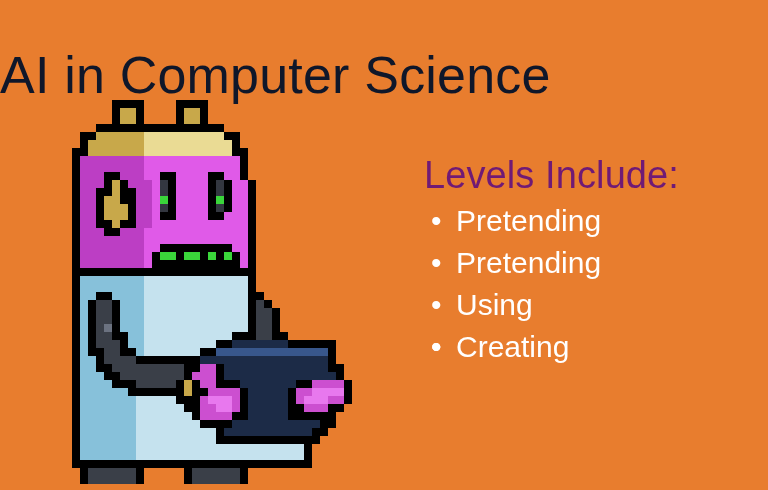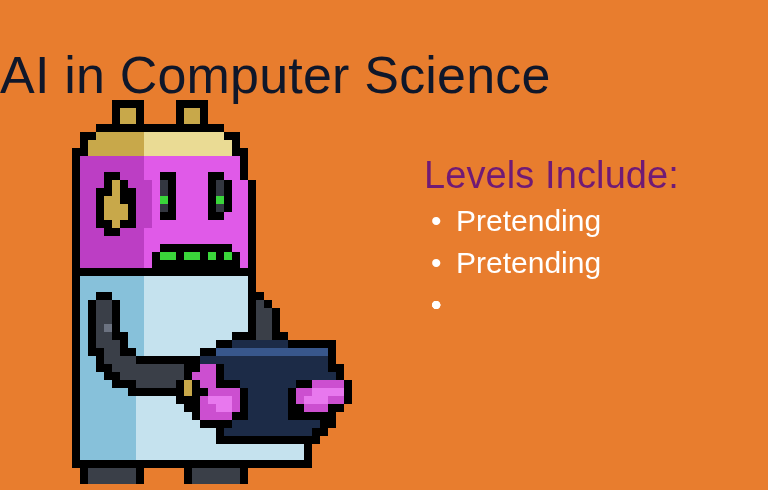--- a/index.html
+++ b/index.html
@@ -527,19 +527,19 @@
         <rect x="120" y="448" width="104" height="8" fill="#000000"></rect>
         <rect x="168" y="248" width="112" height="8" fill="#38578c"></rect>
       </svg>
   </div>
 
   <div id="text-panel">
     <div id="levels-heading">Levels Include:</div>
     <ul id="levels-list">
         <li><span class="bullet-dot">•</span><span>Pretending</span></li>
         <li><span class="bullet-dot">•</span><span>Pretending</span></li>
+        <li><span class="bullet-dot">•</span><span>Using</span></li>
         <li><span class="bullet-dot">•</span></li>
-        <li><span class="bullet-dot">•</span></li>
-        <li><span class="bullet-dot">•</span></li>
+        <li><span class="bullet-dot">•</span><span>Creating</span></li>
       </ul>
   </div>
 
 </div>
 
 </body></html>

